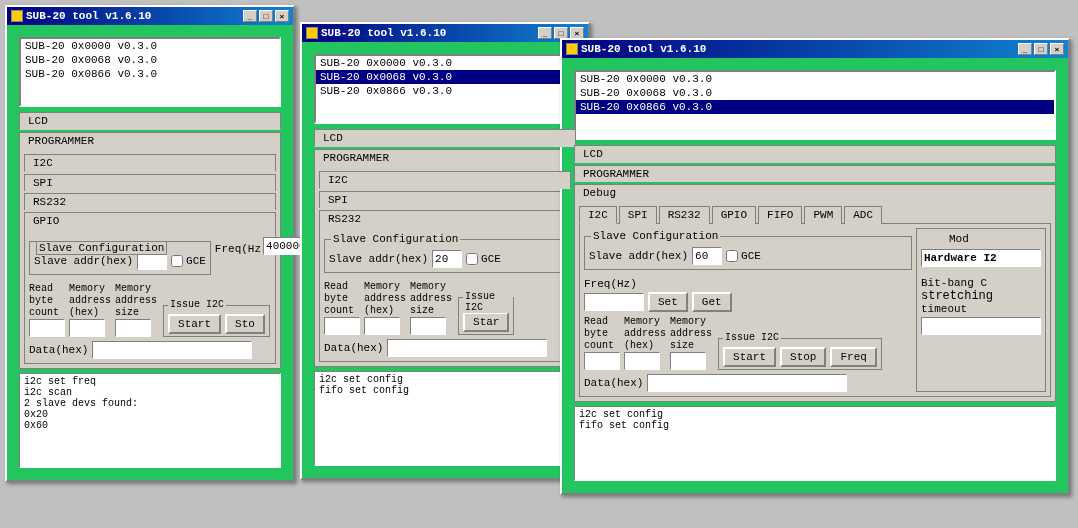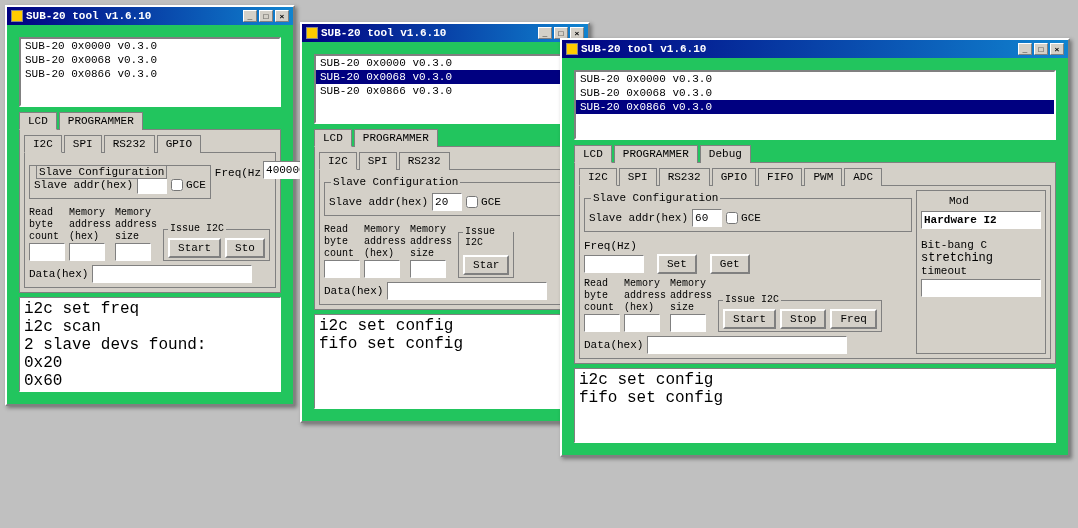--- a/index.html
+++ b/index.html
@@ -94,21 +94,21 @@
     }
 
     .device-item.selected {
       background: #000080;
       color: white;
     }
 
     
     .tabs {
       display: flex;
-      flex-direction: row;
+      flex-direction: column;
       margin-bottom: 0;
       gap: 2px;
     }
 
     .tab {
       background: #d4d0c8;
       border: 1px solid #808080;
       border-bottom: none;
       padding: 2px 8px;
       cursor: pointer;
@@ -185,21 +185,21 @@
     
     .log-area {
       background: white;
       border: 2px inset;
       border-top: 1px solid #808080;
       border-left: 1px solid #808080;
       border-right: 1px solid #ffffff;
       border-bottom: 1px solid #ffffff;
       padding: 2px 4px;
       font-family: 'Courier New', monospace;
-      font-size: 16px;
+      font-size: 10px;
       overflow: hidden;
       white-space: pre;
     }
 
     
     #win1 { left: 5px; top: 5px; width: 290px; }
     #win2 { left: 300px; top: 22px; width: 290px; }
     #win3 { left: 560px; top: 38px; width: 510px; }
 
     .field-col {
@@ -367,21 +367,21 @@
             <input type="text" class="text-input text-input-sm" style="">
           </div>
           <div class="field-col">
             <span class="label-sm">Memory</span>
             <span class="label-sm">address</span>
             <span class="label-sm">size</span>
             <input type="text" class="text-input text-input-sm" style="">
           </div>
           <div style="border:1px solid #808080; padding:2px 4px; position:relative; margin-left:2px;">
             <span style="position:absolute;top:-7px;left:4px;background:#d4d0c8;padding:0 2px;font-size:10px;">Issue I2C</span>
-            <div style="margin-top:20px;">
+            <div style="margin-top:12px;">
               <button class="btn">Star</button>
             </div>
           </div>
         </div>
         <div style="display:flex; align-items:center; gap:4px; margin-top:4px;">
           <span>Data(hex)</span>
           <input type="text" class="text-input" style="width: 160px;">
         </div>
       </div>
     </div>
@@ -434,21 +434,21 @@
                 <span style="font-size:11px;white-space:nowrap;">Slave addr(hex)</span>
                 <input type="text" class="text-input" style="width: 30px;" value="60">
                 <label class="checkbox-label">
                   <input type="checkbox" style="">
                   <span>GCE</span>
                 </label>
               </div>
             </div>
             <div style="margin-top:4px; display:flex; flex-direction:column; gap:2px;">
               <span style="font-size:11px;">Freq(Hz)</span>
-              <div style="display:flex; gap:13px; align-items:center;">
+              <div style="display:flex; gap:4px; align-items:center;">
                 <input type="text" class="text-input" style="width: 60px;">
                 <button class="btn">Set</button>
                 <button class="btn">Get</button>
               </div>
             </div>
           </div>
 
           <div style="display:flex; align-items:flex-end; gap:4px; margin-top:4px;">
             <div class="field-col">
               <span class="label-sm">Read</span>

